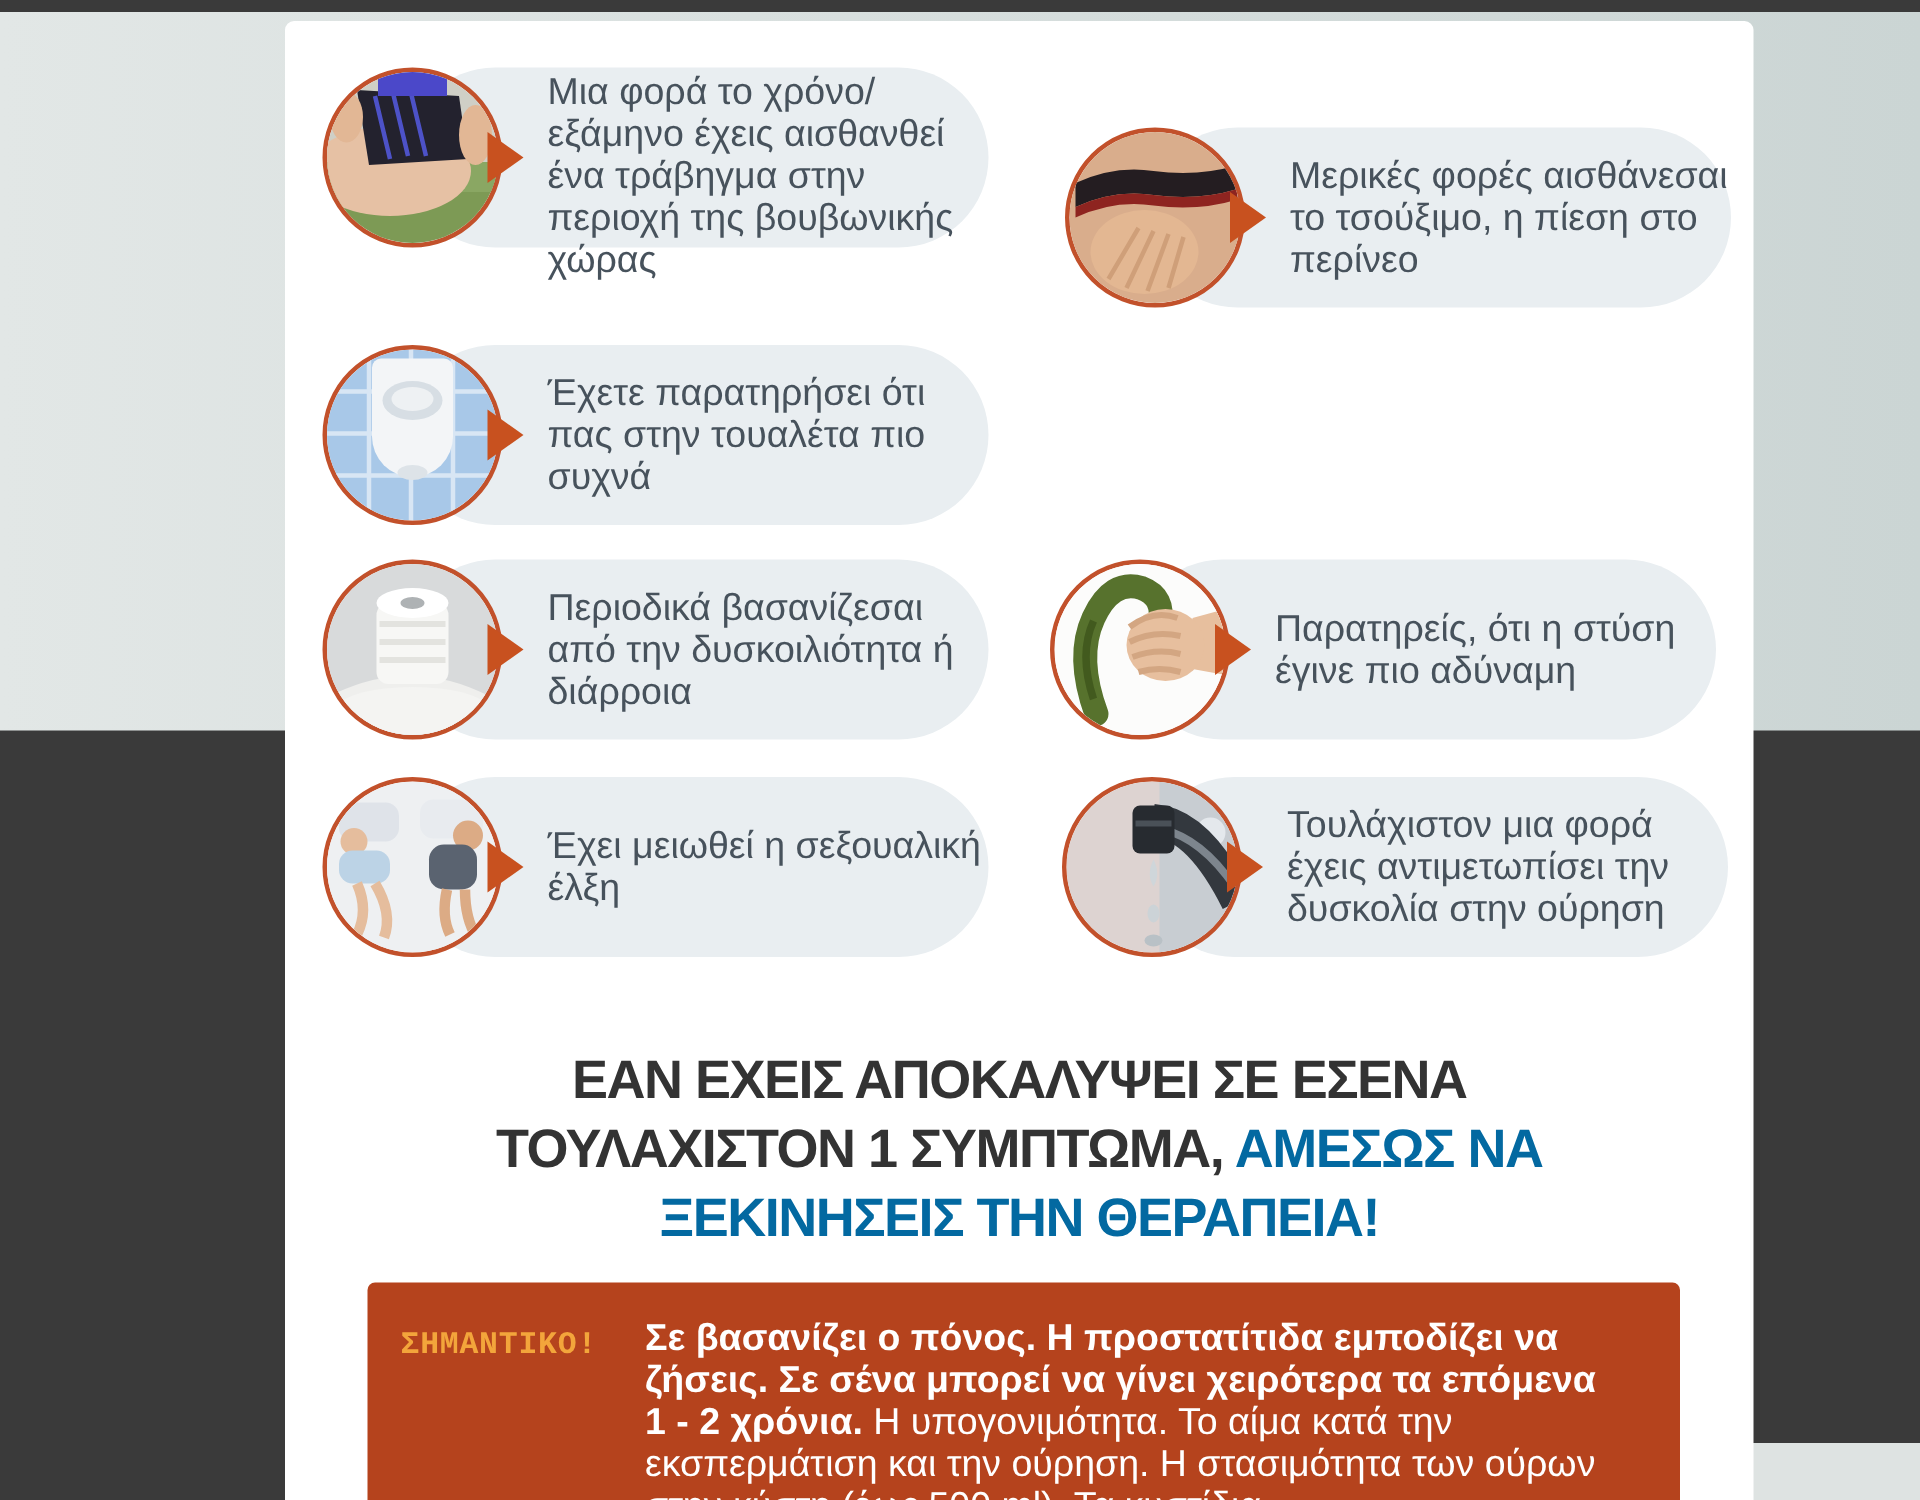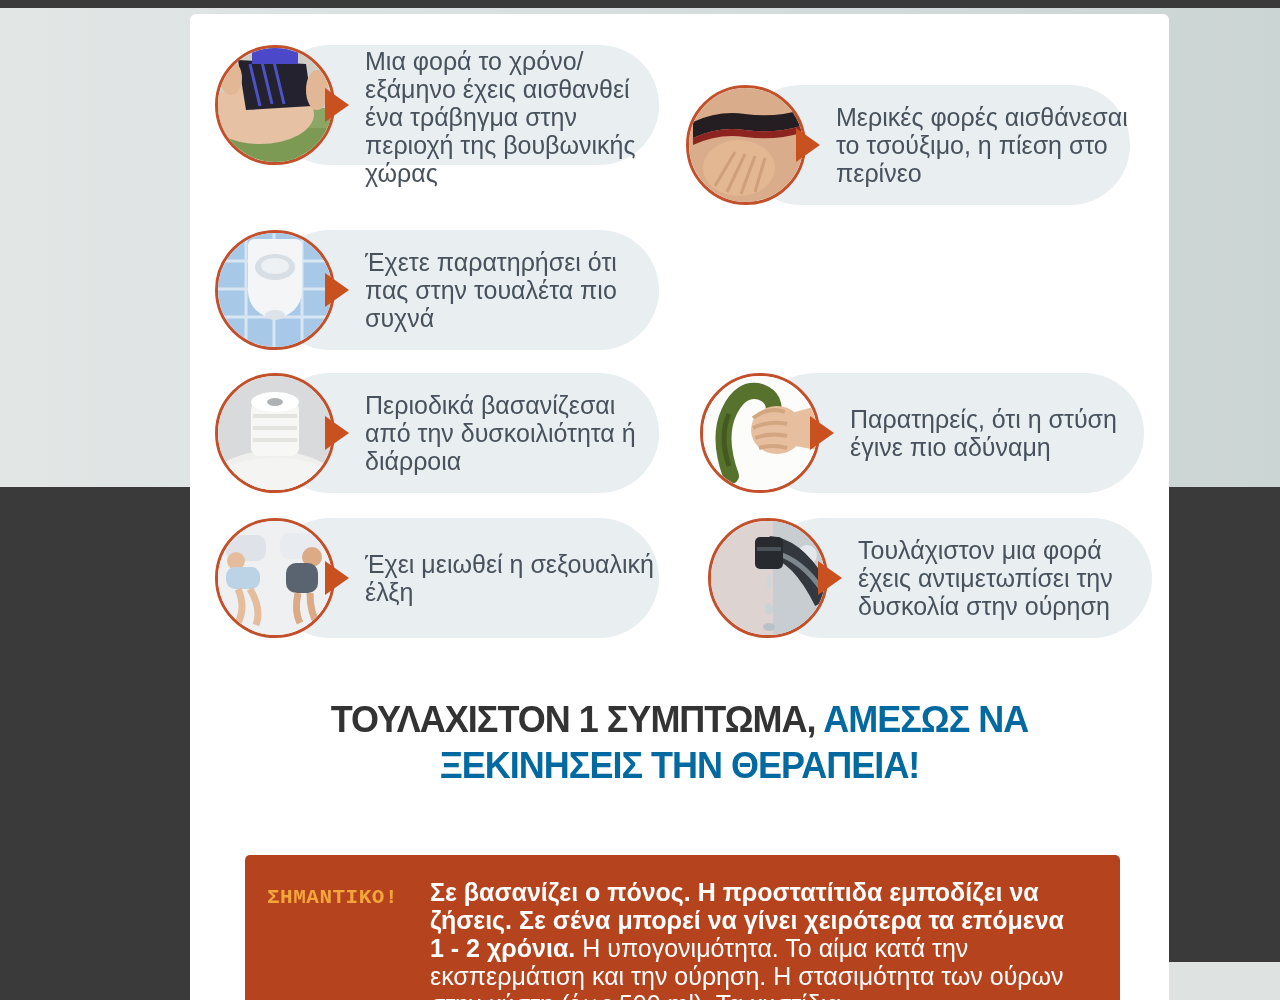--- a/index.html
+++ b/index.html
@@ -39,21 +39,21 @@
   }
   .card-text{
     position:absolute;left:150px;top:50%;transform:translateY(-50%);
     width:295px;font-size:25px;line-height:28px;color:#47525c;z-index:4;
   }
   .card.top-align .card-text{top:2px;transform:none;}
   .c-l1{left:25px;top:31px}
   .c-l2{left:25px;top:216px}
   .c-l3{left:25px;top:359px}
   .c-l4{left:25px;top:504px}
-  .c-r1{left:496px;top:71px}
+  .c-r1{left:520px;top:71px}
   .c-r2{left:510px;top:216px}
   .c-r3{left:510px;top:359px}
   .c-r4{left:518px;top:504px}
   
   .headline{
     position:absolute;left:0;top:683px;width:100%;text-align:center;
     font-weight:bold;font-size:36px;line-height:46px;letter-spacing:-1px;
     color:#333333;
   }
   .headline .hl-line{white-space:nowrap;}
@@ -198,20 +198,21 @@
         <path d="M58 52 q5 10 0 18 q-5 -8 0 -18" fill="#cfd6da"></path>
         <ellipse cx="58" cy="88" rx="4" ry="6" fill="#ccd3d7"></ellipse>
         <ellipse cx="58" cy="106" rx="6" ry="4" fill="#b9c1c6"></ellipse>
       </svg>
     </div>
     <div class="arrow"></div>
     <div class="card-text">Τουλάχιστον μια φορά έχεις αντιμετωπίσει την δυσκολία στην ούρηση</div>
   </div>
 
   <div class="headline">
+    <div class="hl-line">ΕΑΝ ΕΧΕΙΣ ΑΠΟΚΑΛΥΨΕΙ ΣΕ ΕΣΕΝΑ</div>
     <div class="hl-line"><span>ΤΟΥΛΑΧΙΣΤΟΝ 1 ΣΥΜΠΤΩΜΑ, </span><span class="accent">ΑΜΕΣΩΣ ΝΑ</span></div>
     <div class="hl-line accent">ΞΕΚΙΝΗΣΕΙΣ ΤΗΝ ΘΕΡΑΠΕΙΑ!</div>
   </div>
 
   <div class="important-box">
     <div class="important-label">ΣΗΜΑΝΤΙΚΟ!</div>
     <div class="important-text"><span class="lead">Σε βασανίζει ο πόνος. Η προστατίτιδα εμποδίζει να ζήσεις. Σε σένα μπορεί να γίνει χειρότερα τα επόμενα 1 - 2 χρόνια.</span><span> Η υπογονιμότητα. Το αίμα κατά την εκσπερμάτιση και την ούρηση. Η στασιμότητα των ούρων στην κύστη (έως 500 ml). Τα κυστίδια</span></div>
   </div>
 
 </div>

